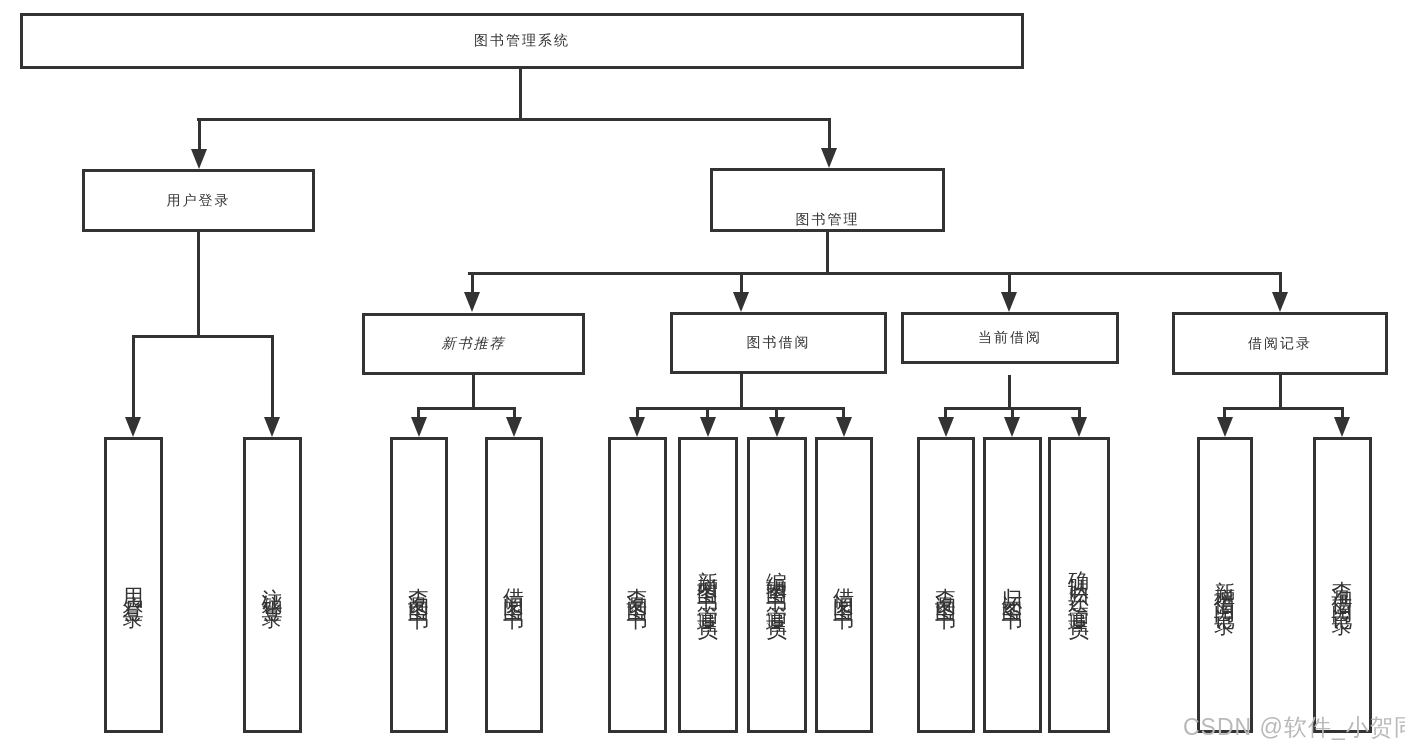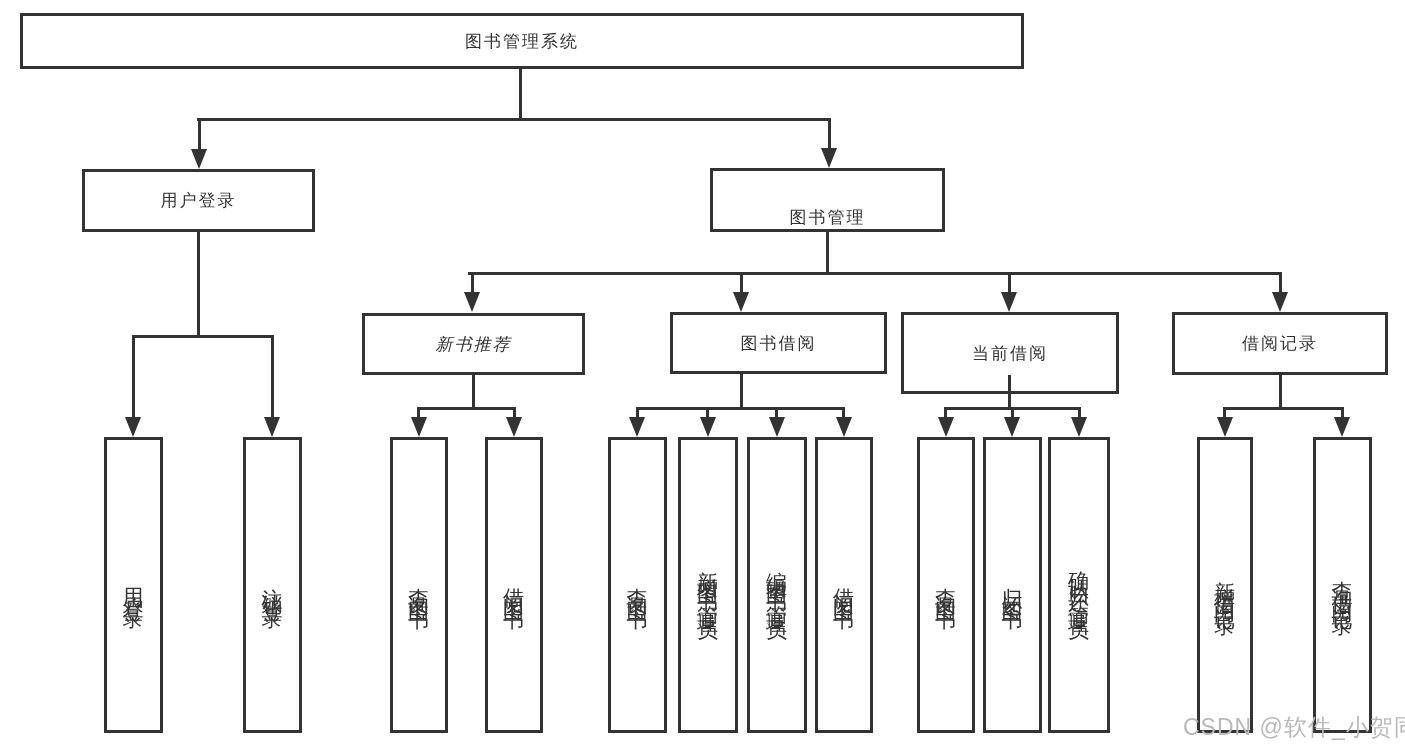--- a/index.html
+++ b/index.html
@@ -16,21 +16,21 @@
     font-family:"Liberation Sans","DejaVu Sans",sans-serif;
     color:var(--text);
     overflow:hidden;
   }
   .node{
     position:absolute;
     border:3px solid var(--line);
     background:#fff;
     display:flex;align-items:center;justify-content:center;
     box-sizing:border-box;
-    font-size:17px;
+    font-size:14px;
     letter-spacing:2px;
     white-space:nowrap;
   }
   .vnode{
     position:absolute;
     border:3px solid var(--line);
     background:#fff;
     display:flex;align-items:center;justify-content:center;
     box-sizing:border-box;
   }
@@ -97,21 +97,21 @@
   <div class="arrow" style="left:1001px;top:292px;"></div>
   <div class="line" style="left:1279px;top:272px;width:3px;height:20px;"></div>
   <div class="arrow" style="left:1272px;top:292px;"></div>
 
   <div class="node" style="left:362px;top:313px;width:223px;height:62px;font-style:italic;">
     <span>新书推荐</span>
   </div>
   <div class="node" style="left:633px;top:312px;width:217px;height:62px;margin-left:37px;">
     <span>图书借阅</span>
   </div>
-  <div class="node" style="left:901px;top:312px;width:218px;height:82px;font-family:Liberation Serif, serif;">
+  <div class="node" style="left:901px;top:312px;width:218px;height:52px;font-family:Liberation Serif, serif;">
     <span>当前借阅</span>
   </div>
   <div class="node" style="left:1172px;top:312px;width:216px;height:63px;text-align:center;">
     <span>借阅记录</span>
   </div>
 
   <div class="line" style="left:472px;top:375px;width:3px;height:32px;"></div>
   <div class="line" style="left:417px;top:407px;width:99px;height:3px;"></div>
   <div class="line" style="left:417px;top:407px;width:3px;height:10px;"></div>
   <div class="arrow" style="left:411px;top:417px;"></div>

